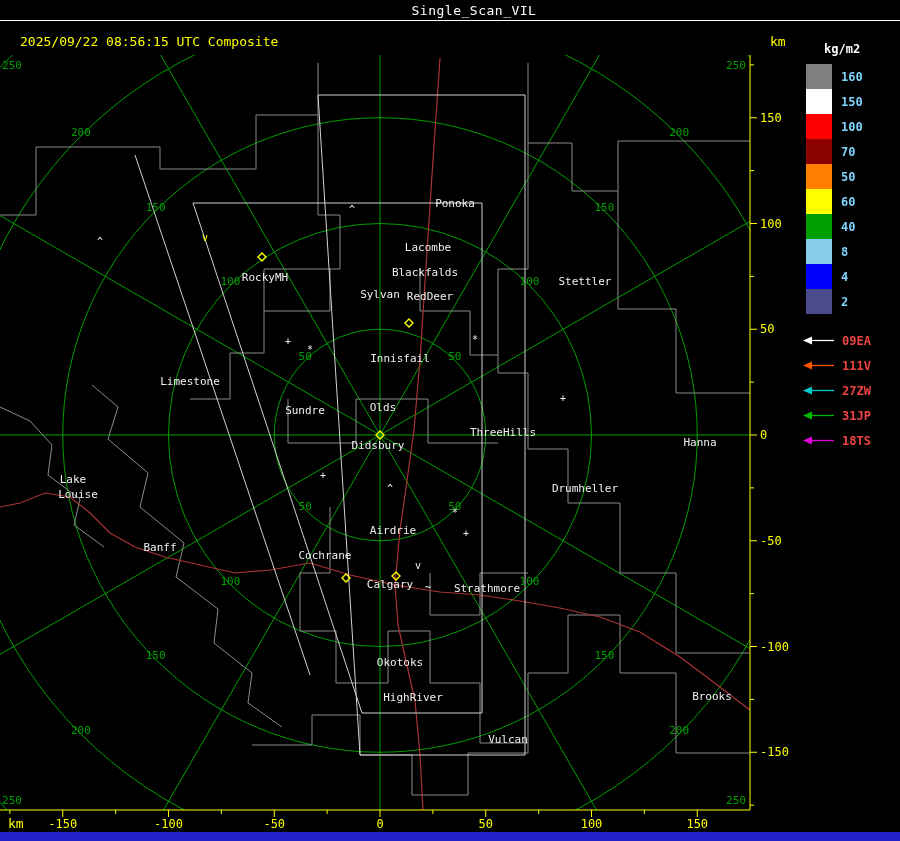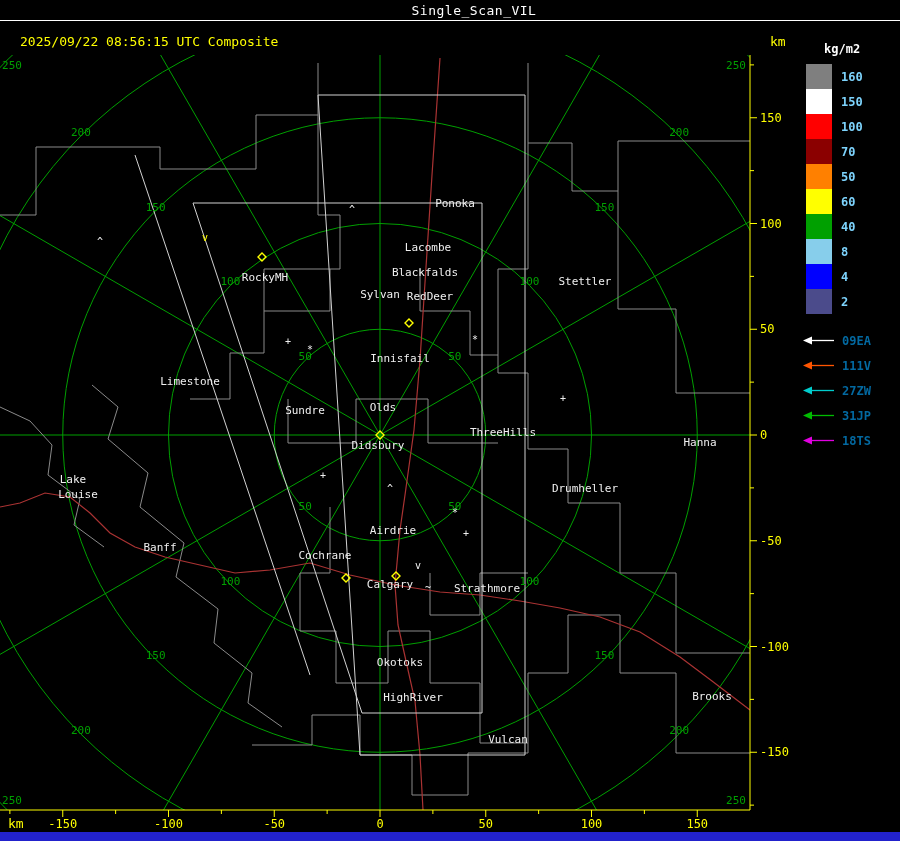--- a/index.html
+++ b/index.html
@@ -12,21 +12,21 @@
   .km-top { position:absolute; top:34px; left:770px; color:#ffff00; font-size:13px; }
   .km-bottom { position:absolute; top:816px; left:8px; color:#ffff00; font-size:13px; }
   #map { position:absolute; top:55px; left:0; display:block; }
   .legend { position:absolute; top:42px; left:802px; width:98px; color:#ffffff;font-weight:bold; }
   .cb-unit { font-size:12px; margin-left:22px; margin-bottom:8px; color:#ffffff; }
   .cb-row { display:flex; align-items:center; height:25px; }
   .cb-swatch { width:26px; height:25px; margin-left:4px; flex:none; }
   .cb-label { margin-left:9px; font-size:12px; color:#7dd3fc; }
   .sites { margin-top:14px; }
   .site-row { display:flex; align-items:center; height:25px; }
-  .site-label { font-size:12px; margin-left:6px; color:#0369a1; }
+  .site-label { font-size:12px; margin-left:6px; color:#ef4444; }
   .bluebar { position:absolute; left:0; top:832px; width:900px; height:9px; background:#2222cc; }
 </style>
 </head>
 <body>
 
 <div class="titlebar">
   <span>Single_Scan_VIL</span>
 </div>
 
 <div class="timestamp">2025/09/22 08:56:15 UTC Composite</div>

